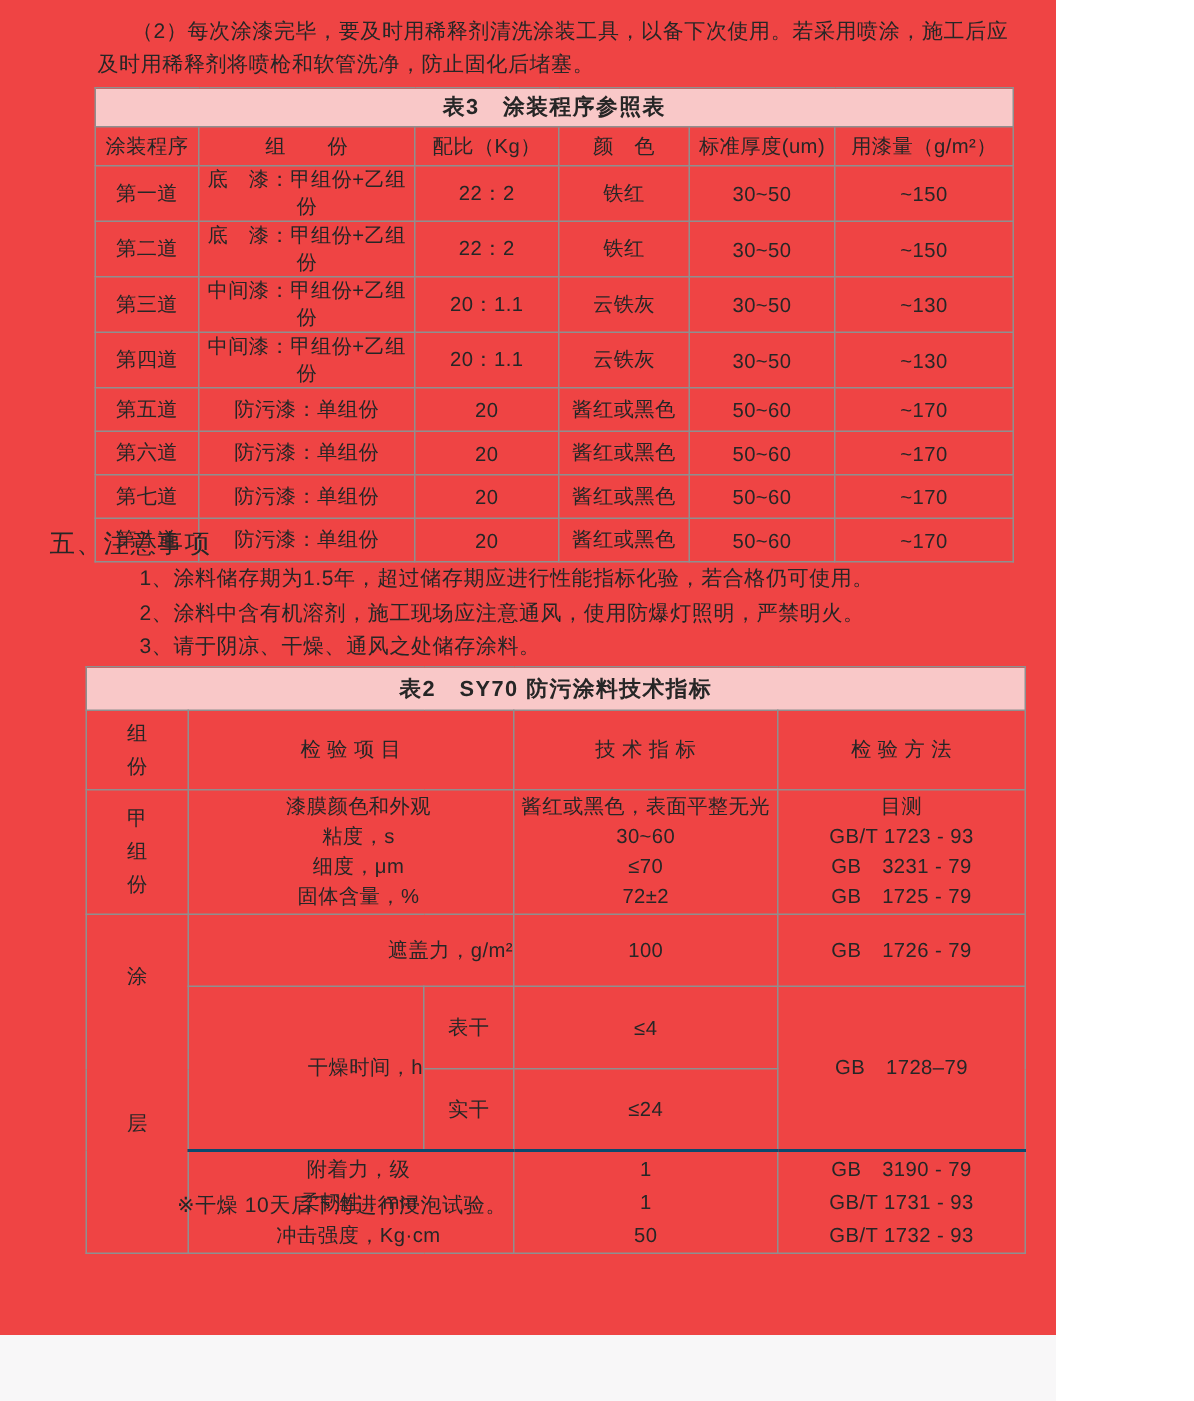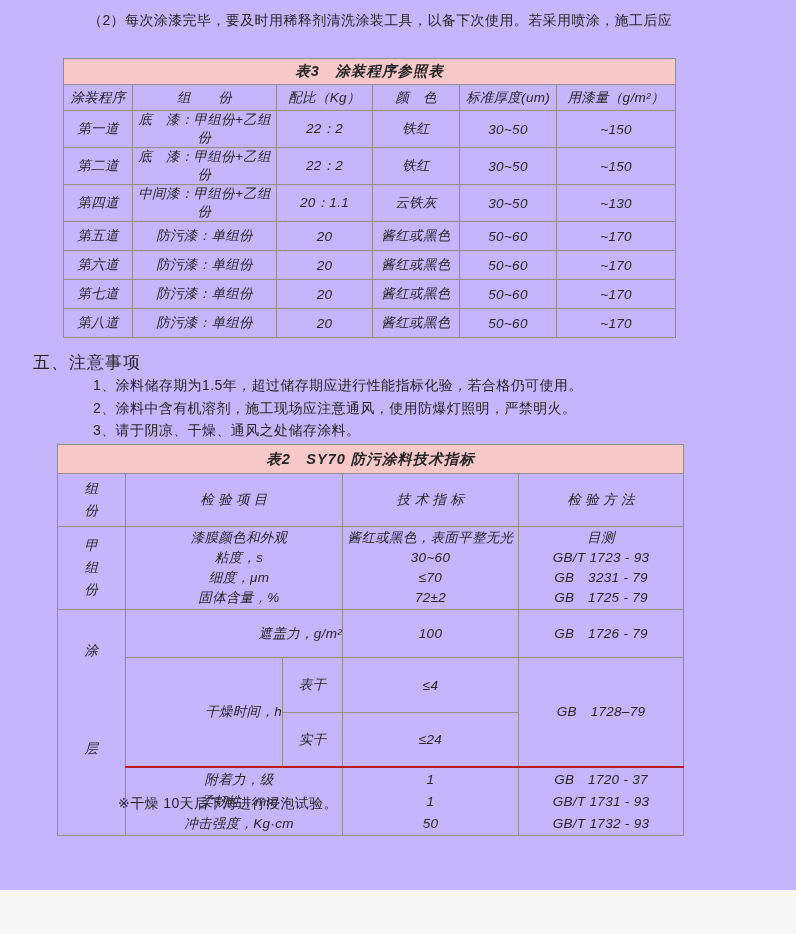--- a/index.html
+++ b/index.html
@@ -1,25 +1,25 @@
 <!DOCTYPE html>
 <html><head>
 <meta charset="utf-8">
 <style>
   html,body { margin:0; padding:0; background:#ffffff; }
   .page {
-    position:relative; width:796px; height:934px; overflow:hidden;
-    background:#c4b5fd; color:#262626;
+    position:relative; width:704px; height:934px; overflow:hidden;
+    background:#ef4444; color:#262626;
     font-family:"Liberation Sans","DejaVu Sans",sans-serif;
     font-size:14px;
   }
   .intro { position:absolute; top:9px; left:65px; width:692px; line-height:22px; letter-spacing:0.4px; }
   .intro .line1 { text-indent:23px; }
 
-  table { border-collapse:collapse; table-layout:fixed;font-style:italic; }
+  table { border-collapse:collapse; table-layout:fixed; }
   td {
     border:1px solid #8f8f8f; text-align:center; vertical-align:middle;
     padding:0; font-size:13.5px; letter-spacing:0.3px; overflow:hidden;
   }
   .title-row td {
     background:#f9c8c8; font-weight:bold; font-size:14.5px; letter-spacing:1px;
   }
 
   
   .t3 { position:absolute; top:58px; left:63px; width:612px; }
@@ -33,39 +33,40 @@
 
   
   .t2 { position:absolute; top:444px; left:57px; width:626px; }
   .t2 .title-row td { height:28px; }
   .t2 .head-row td { height:52px; }
   .vlabel { white-space:pre-line; line-height:22px; }
   .r-group-a td { height:82px; }
   .r-hiding td { height:47px; }
   .r-surface td { height:54px; }
   .r-hard td { height:53px; }
-  .r-mech td { height:67px; border-top:2px solid #b91c1c; }
+  .r-mech td { height:67px; border-top:2px solid #0c4a6e; }
   .cell-lines div { line-height:20px; }
   .lines-left div { text-align:center; padding-left:10px; }
   .item-left { text-align:right; padding-left:10px; }
   .mech-lines div { line-height:22px; }
   .tuceng { position:relative; }
   .tuceng .ch1 { position:absolute; top:32px; left:0; width:100%; text-align:center; }
   .tuceng .ch2 { position:absolute; top:130px; left:0; width:100%; text-align:center; }
 
   .footnote { position:absolute; top:795px; left:118px; font-size:14px; letter-spacing:0.4px; }
   .footer-band { position:absolute; top:890px; left:0; width:796px; height:44px; background:#f8f7f8; }
 </style>
 </head>
 <body>
 
 <div class="page">
 
   <div class="intro">
     <div class="line1">（2）每次涂漆完毕，要及时用稀释剂清洗涂装工具，以备下次使用。若采用喷涂，施工后应</div>
+    <div class="line2">及时用稀释剂将喷枪和软管洗净，防止固化后堵塞。</div>
   </div>
 
   <table class="t3">
     <colgroup>
       <col style="width:69px">
         <col style="width:144px">
         <col style="width:96px">
       <col style="width:87px">
         <col style="width:97px">
         <col style="width:119px">
@@ -92,20 +93,28 @@
     </tr>
     <tr class="data-row">
       <td>第二道</td>
       <td>底　漆：甲组份+乙组份</td>
       <td>22：2</td>
       <td>铁红</td>
       <td>30~50</td>
       <td>~150</td>
     </tr>
     <tr class="data-row">
+      <td>第三道</td>
+      <td>中间漆：甲组份+乙组份</td>
+      <td>20：1.1</td>
+      <td>云铁灰</td>
+      <td>30~50</td>
+      <td>~130</td>
+    </tr>
+    <tr class="data-row">
       <td>第四道</td>
       <td>中间漆：甲组份+乙组份</td>
       <td>20：1.1</td>
       <td>云铁灰</td>
       <td>30~50</td>
       <td>~130</td>
     </tr>
     <tr class="data-row">
       <td>第五道</td>
       <td>防污漆：单组份</td>
@@ -225,21 +234,21 @@
       </td>
       <td>
         <div class="mech-lines">
           <div>1</div>
           <div>1</div>
           <div>50</div>
         </div>
       </td>
       <td>
         <div class="mech-lines">
-          <div>GB　1720 - 37</div>
+          <div>GB　3190 - 79</div>
           <div>GB/T 1731 - 93</div>
           <div>GB/T 1732 - 93</div>
         </div>
       </td>
     </tr>
   </tbody>
     </table>
 
   <div class="footnote">※干燥 10天后下海进行浸泡试验。</div>
 

